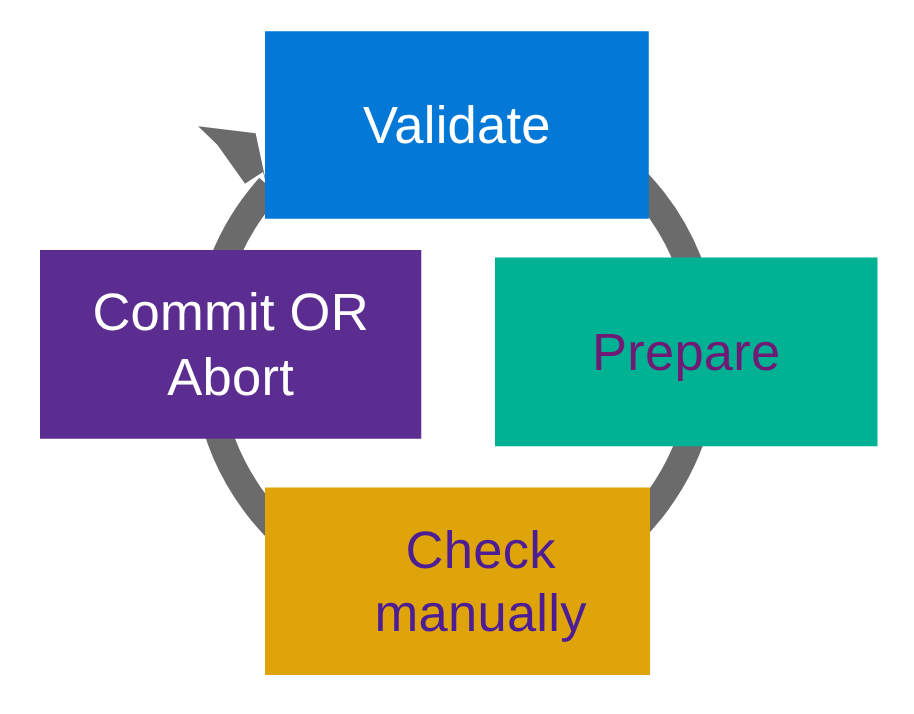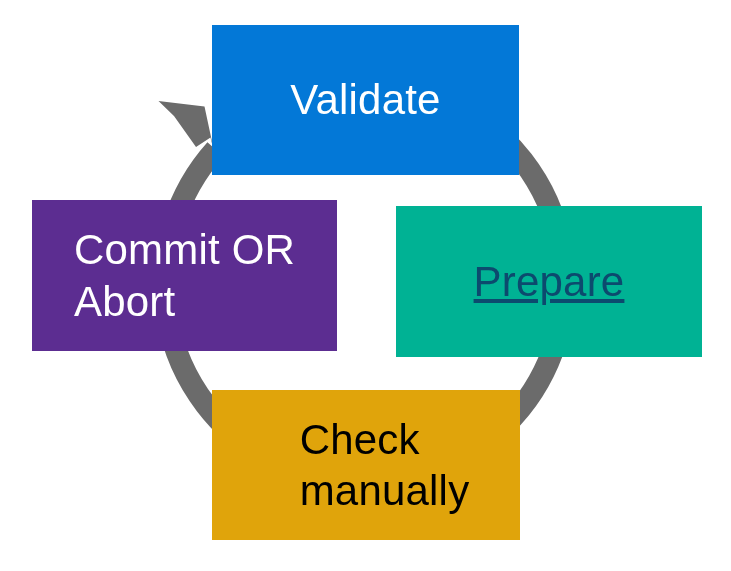--- a/index.html
+++ b/index.html
@@ -23,20 +23,21 @@
     top: 0;
     width: 731px;
     height: 571px;
     pointer-events: none;
   }
   .node-box {
     position: absolute;
     display: flex;
     align-items: center;
     justify-content: center;
+    text-align: center;
     color: #ffffff;
     font-family: "Liberation Sans", sans-serif;
     font-weight: 300;
     font-size: 42px;
     line-height: 1.22;
     letter-spacing: 0.2px;
     box-sizing: border-box;
     padding: 4px 10px;
     white-space: pre-line;
   }
@@ -87,21 +88,21 @@
                L 174.0 116.0
                L 196.0 147.0
                L 210.5 137.5
                L 215.5 158.0
                Z" fill="#6b6b6b"></path>
     </g>
   </svg>
 
   <div id="node-validate" class="node-box" style="background: rgb(3, 120, 215); color: rgb(255, 255, 255);">Validate</div>
 
-  <div id="node-prepare" class="node-box" style="background: rgb(0, 178, 148); color: #0c4a6e; text-decoration: underline;">Prepare</div>
+  <div id="node-prepare" class="node-box" style="background: rgb(0, 178, 148); color: #701a75;">Prepare</div>
 
-  <div id="node-check" class="node-box" style="background: rgb(224, 164, 11); color: #000000; padding-left: 47px;">Check
+  <div id="node-check" class="node-box" style="background: rgb(224, 164, 11); color: #4c1d95; padding-left: 47px;">Check
 manually</div>
 
   <div id="node-commit" class="node-box" style="background: rgb(92, 45, 145); color: rgb(255, 255, 255);">Commit OR
 Abort</div>
 
 </div>
 
 </body></html>

